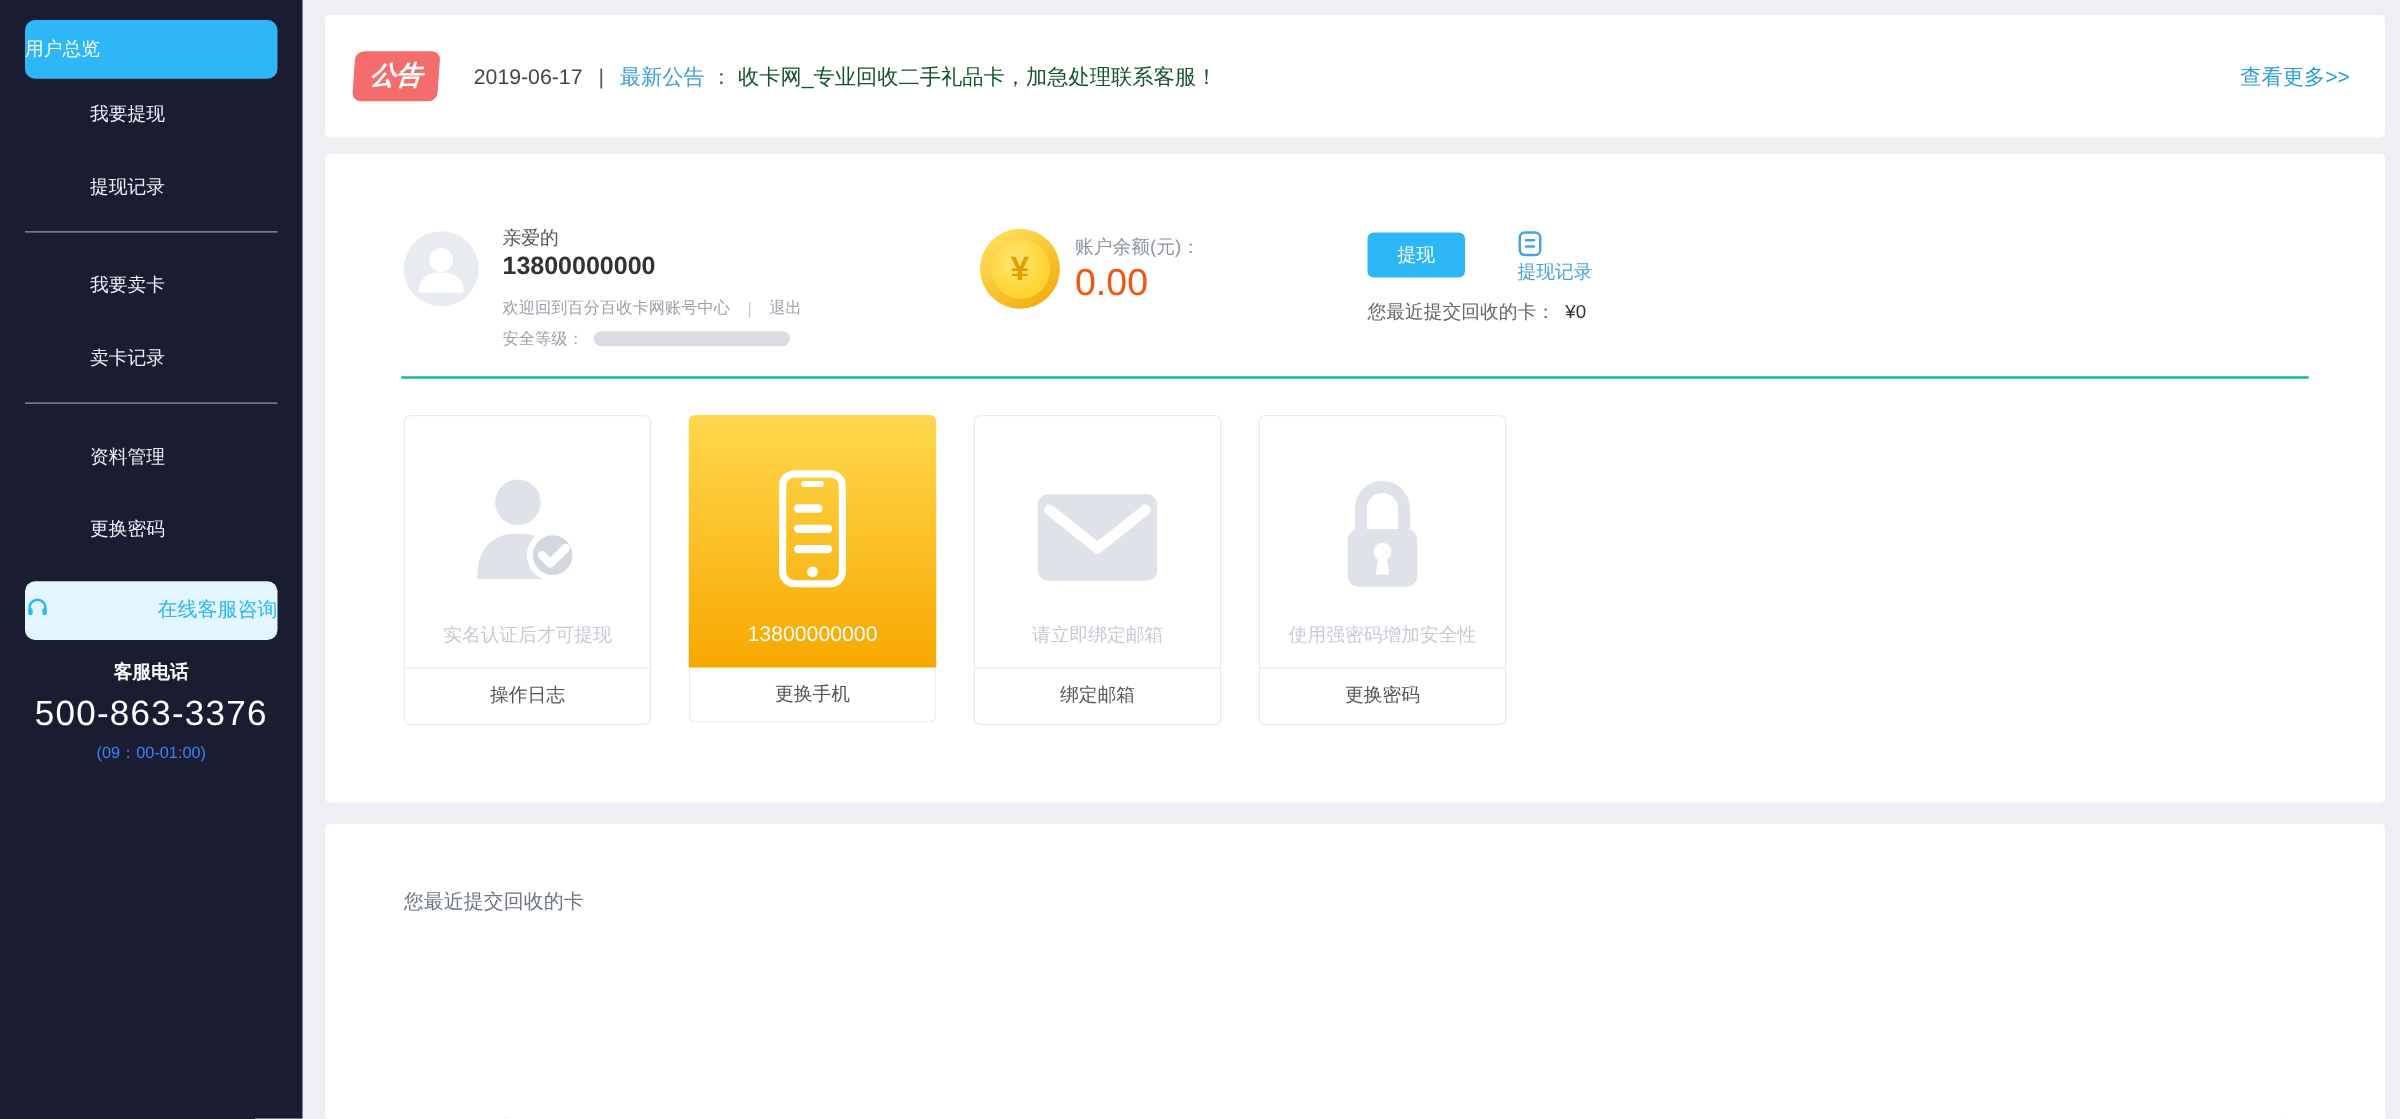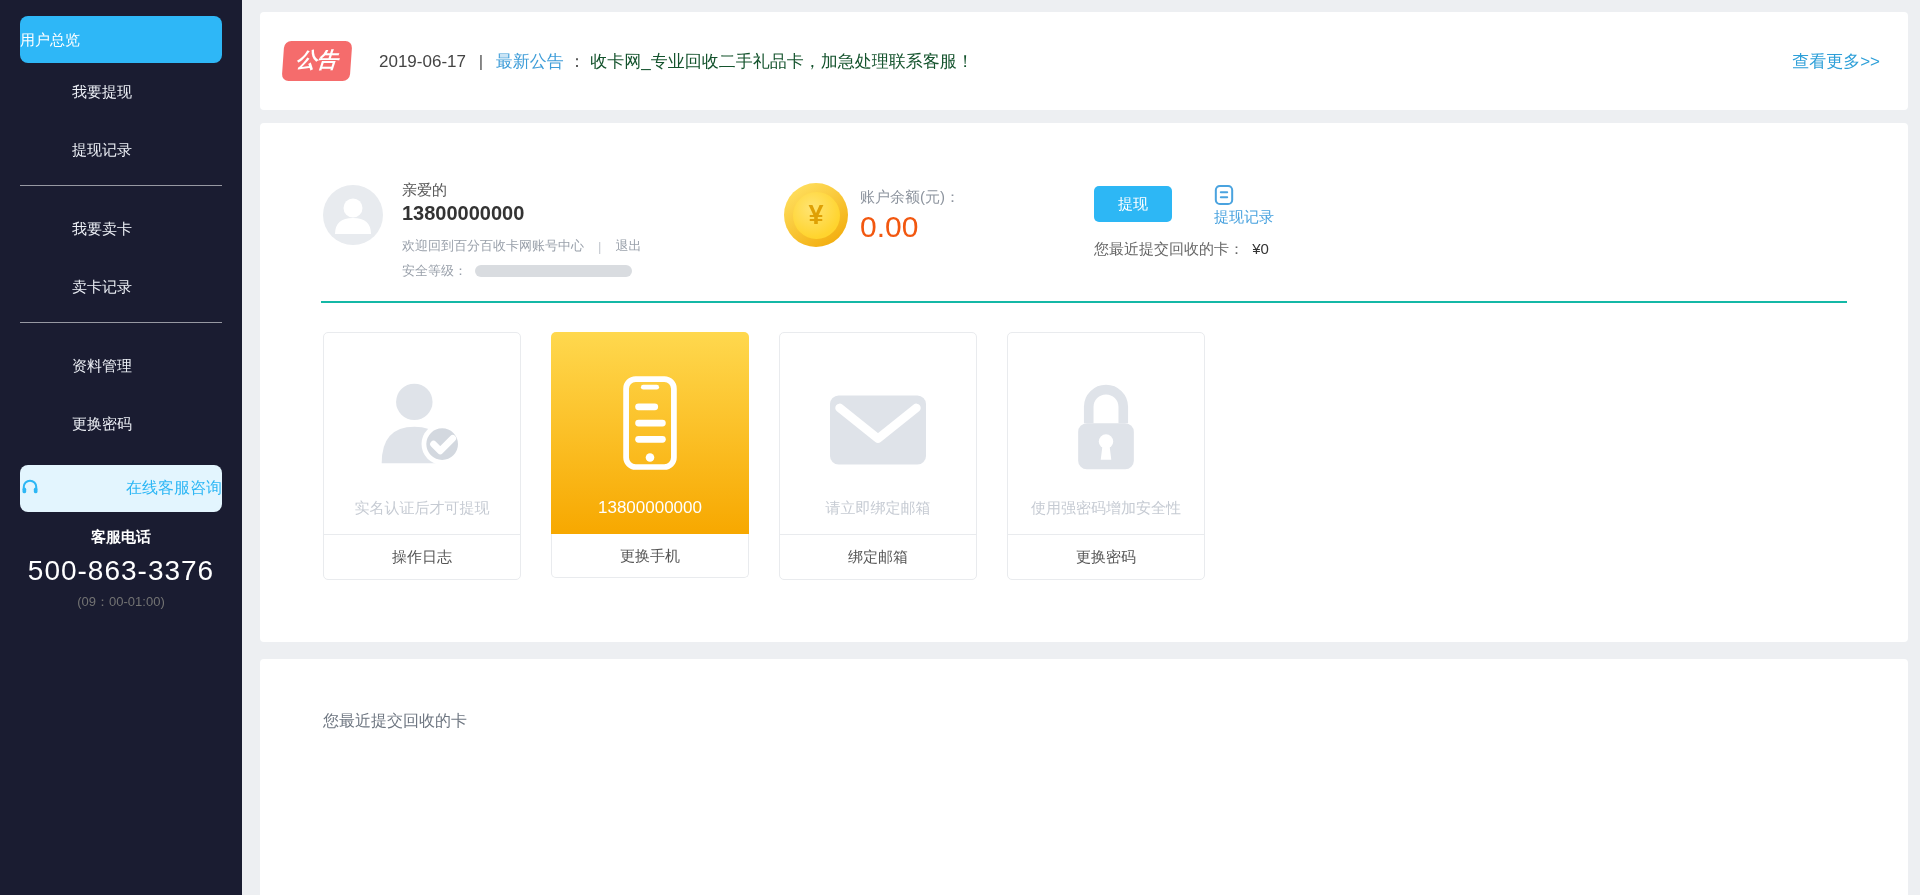--- a/index.html
+++ b/index.html
@@ -47,21 +47,21 @@
     border-radius: 8px;
     display: flex; align-items: center; justify-content: space-between;
     gap: 10px;
     color: #2db7f5;
     font-size: 16px;
     cursor: pointer;
   }
   .phone-block { margin-top: 16px; text-align: center; }
   .phone-label { font-size: 15px; font-weight: bold; color: #fff; }
   .phone-number { margin-top: 8px; font-size: 28px; color: #fff; letter-spacing: 1px; }
-  .phone-hours { margin-top: 6px; font-size: 13px; color: #737373; }
+  .phone-hours { margin-top: 6px; font-size: 13px; color: #3b82f6; }
 
   
   .announcement-bar {
     position: absolute; left: 260px; top: 12px;
     width: 1648px; height: 98px;
     background: #fff; border-radius: 4px;
     display: flex; align-items: center;
   }
   .ann-badge {
     margin-left: 23px;

